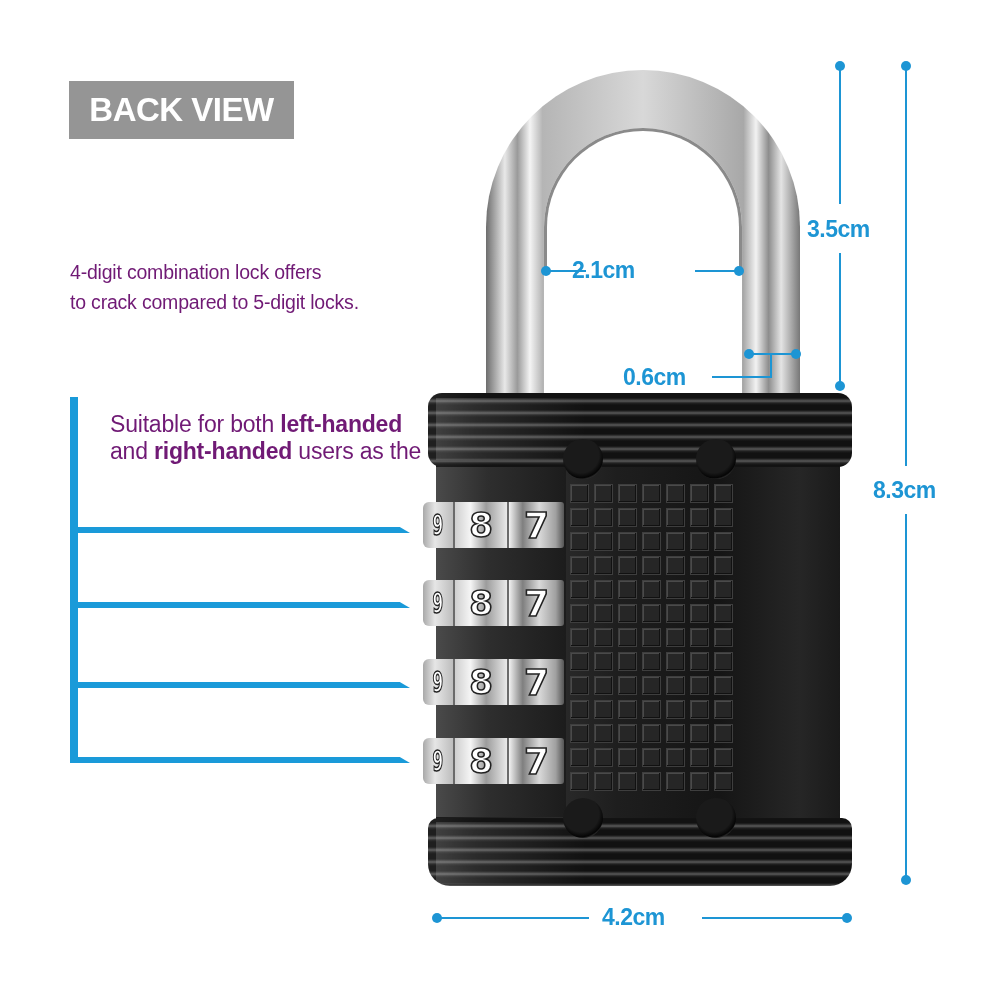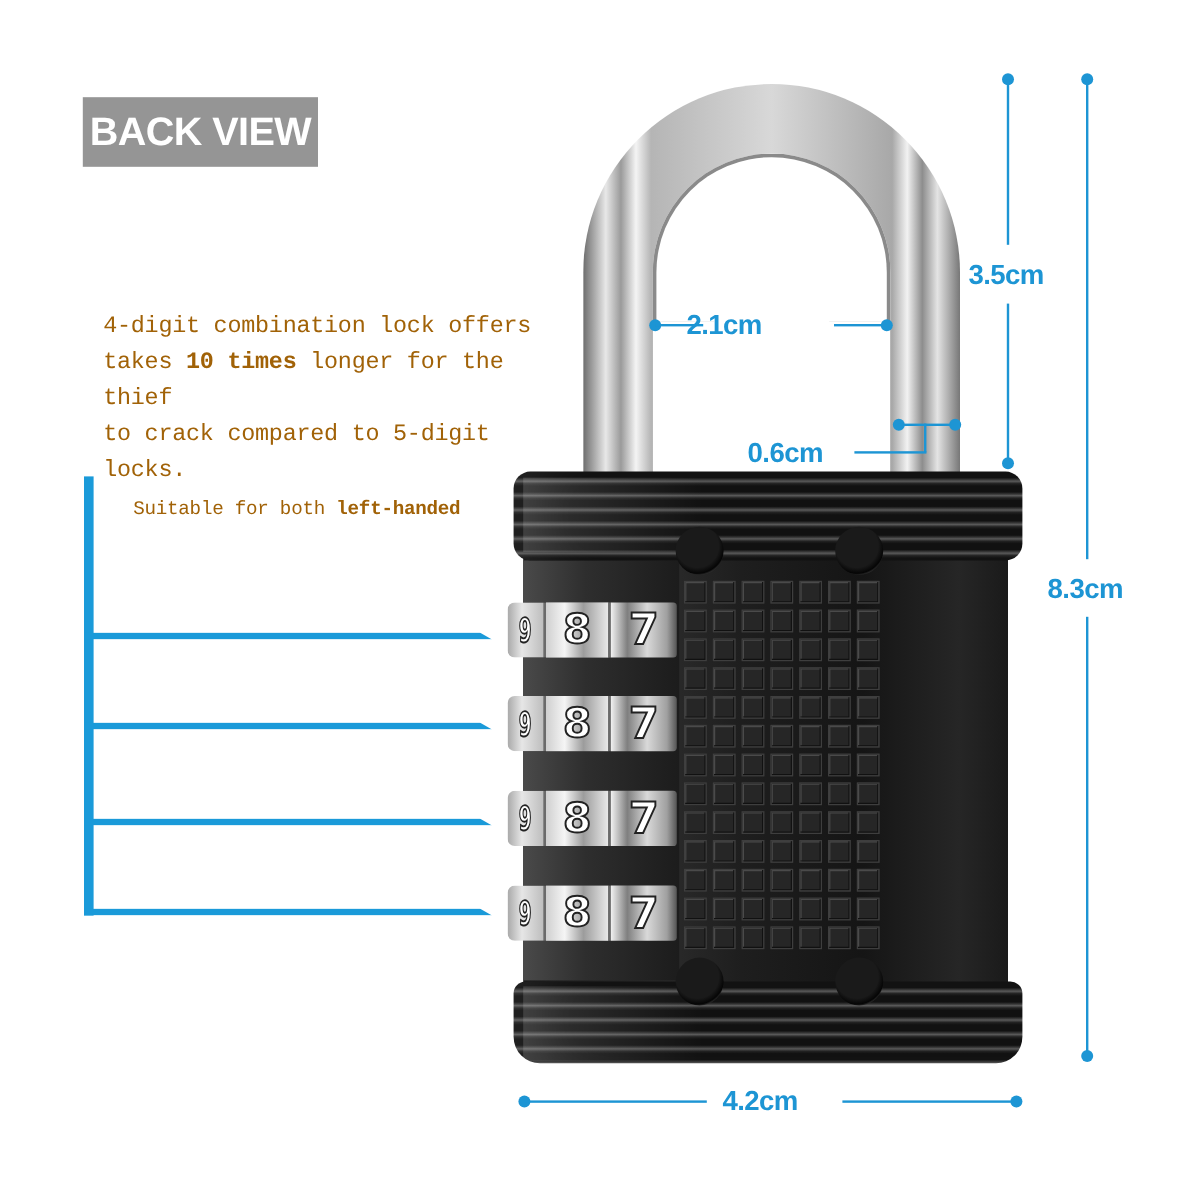--- a/index.html
+++ b/index.html
@@ -5,34 +5,34 @@
     html, body { margin: 0; padding: 0; }
     body {
       width: 1000px; height: 1000px; position: relative; overflow: hidden;
       background: #ffffff;
       font-family: "Liberation Sans", "DejaVu Sans", sans-serif;
     }
     .abs { position: absolute; }
 
     
     .badge {
-      left: 69px; top: 81px; width: 196px; height: 58px;
+      left: 69px; top: 81px; width: 225px; height: 58px;
       background: #959595; color: #ffffff;
       font-weight: bold; font-size: 33px; letter-spacing: -0.5px;
       display: flex; align-items: center; justify-content: center;
     }
 
     
     .blurb {
-      color: #a16207; font-family: Liberation Mono, monospace;
-      font-size: 19.5px; line-height: 30px; letter-spacing: -0.2px; margin-left: 16px;
+      color: #701a75; font-family: Liberation Sans, sans-serif;
+      font-size: 19.5px; line-height: 30px; letter-spacing: -0.2px;
     }
     .blurb b { font-weight: bold; }
     .blurb-main { left: 70px; top: 257px; width: 380px; }
-    .blurb-side { left: 95px; top: 411px; width: 330px; font-size: 16px; line-height: 27px; }
+    .blurb-side { left: 110px; top: 411px; width: 330px; font-size: 23px; line-height: 27px; }
 
     
     .vbar { left: 70px; top: 397px; width: 8px; height: 366px; background: #1a9ad9; }
     .hline {
       left: 70px; width: 340px; height: 6px; background: #1a9ad9;
       clip-path: polygon(0 0, 97% 0, 100% 100%, 0 100%);
     }
 
     
     .dim-line { background: #1d95d4; }
@@ -125,26 +125,26 @@
   </style>
 </head>
 <body>
 
 <div class="abs badge">
   <span>BACK VIEW</span>
 </div>
 
 <div class="abs blurb blurb-main">
   <div>4-digit combination lock offers</div>
-  <div><span>takes </span><b>10 times</b><span> longer for the thief</span></div>
   <div>to crack compared to 5-digit locks.</div>
 </div>
 
 <div class="abs blurb blurb-side">
   <div><span>Suitable for both </span><b>left-handed</b></div>
+  <div><span>and </span><b>right-handed</b><span> users as the</span></div>
 </div>
 
 <div class="abs vbar"></div>
 <div class="abs hline" style="top:527px"></div>
 <div class="abs hline" style="top:602px"></div>
 <div class="abs hline" style="top:682px"></div>
 <div class="abs hline" style="top:757px"></div>
 
 <div class="abs shackle"></div>
 <div class="abs shackle-inner-shade"></div>

